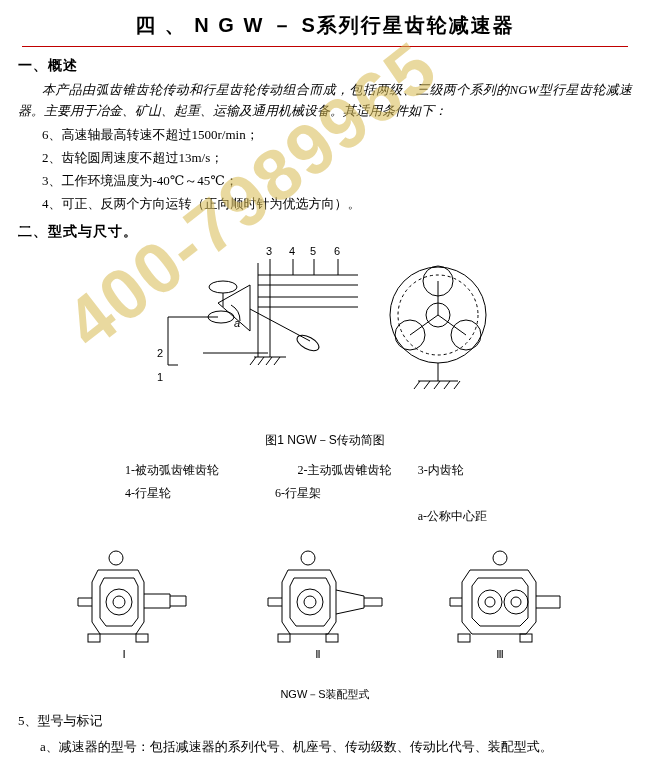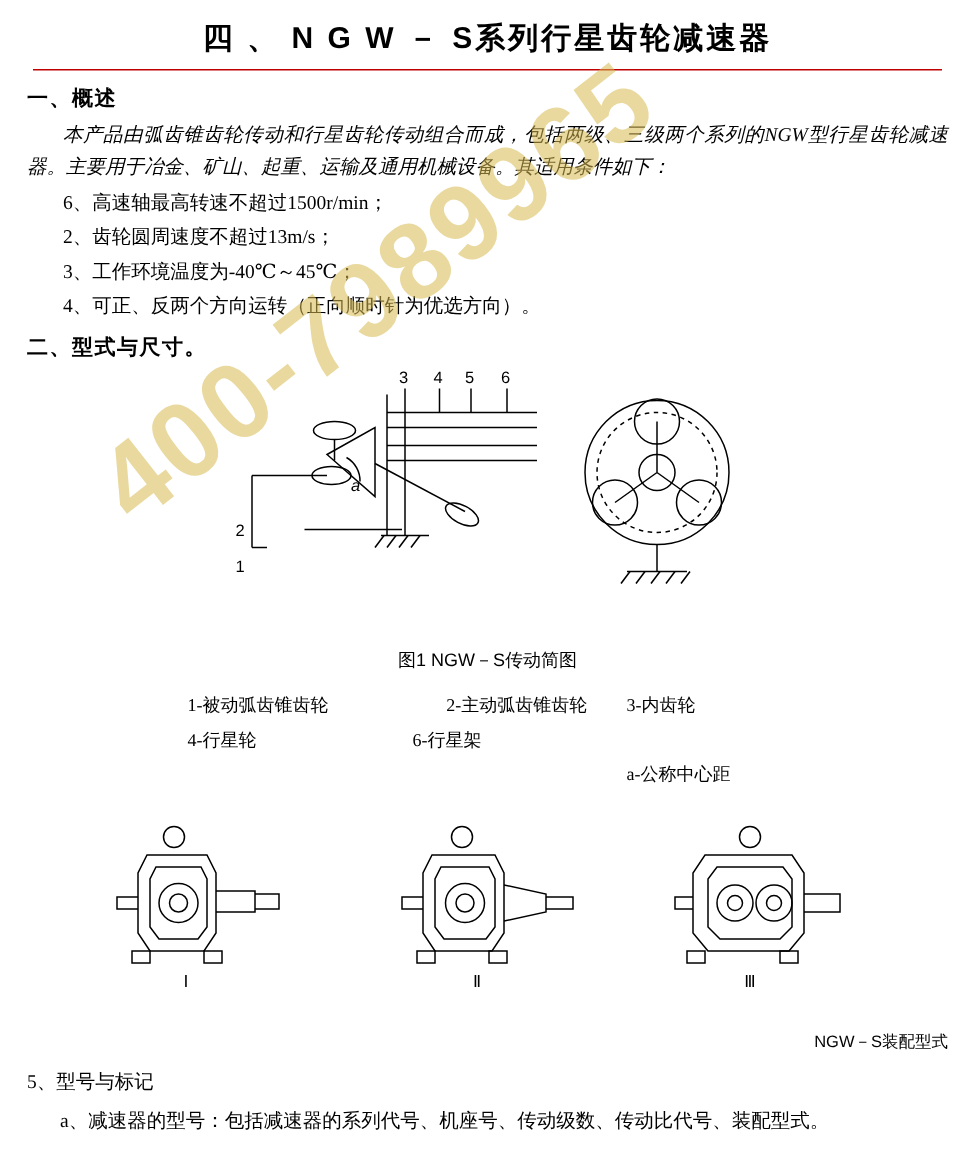--- a/index.html
+++ b/index.html
@@ -120,21 +120,21 @@
   .legend .c1 { width: 150px; }
   .legend .c2 { width: 150px; text-align: center; }
   .legend .c3 { width: 110px; }
   .figure2 {
     position: relative;
     width: 100%;
     height: 145px;
     margin-top: 12px;
   }
   .fig2-caption {
-    text-align: right;
+    text-align: center;
     font-size: 11px;
     font-family: "Liberation Sans", sans-serif;
     margin-top: 2px;
   }
   svg { display: block; }
   .lbl {
     font-family: "Liberation Sans", sans-serif;
     font-size: 11px;
     fill: #000;
   }

